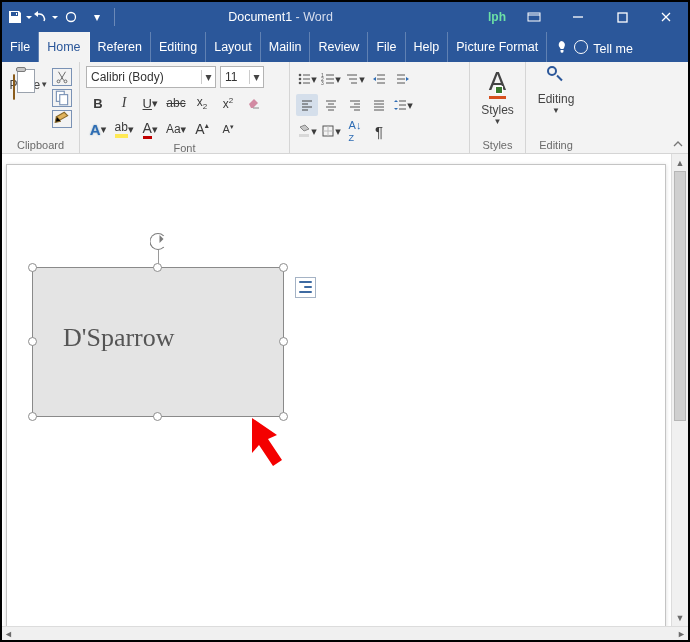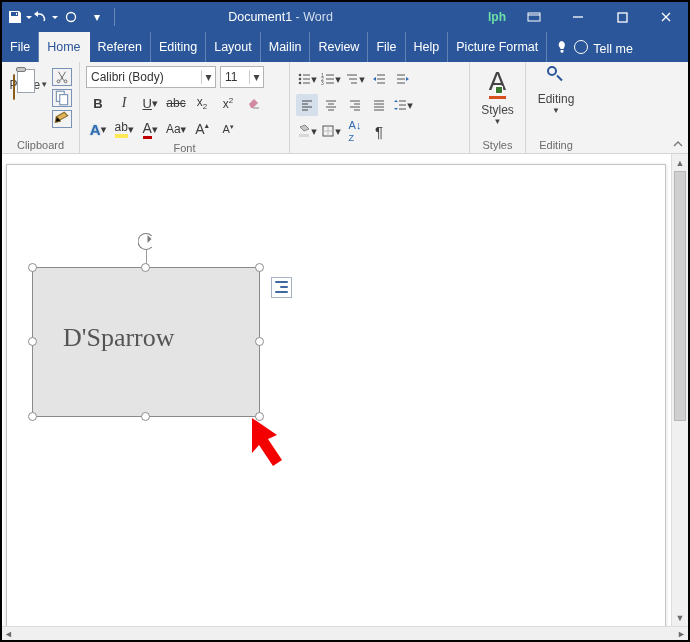--- a/index.html
+++ b/index.html
@@ -57,21 +57,21 @@
   .find-ico .h{position:absolute; width:7px;height:2px;background:#2b579a; transform:rotate(45deg); left:9px; top:11px;}
   
   .collapse{ position:absolute; right:4px; bottom:3px; cursor:pointer; color:#666;}
   
   .docarea{ position:absolute; left:0; top:152px; right:0; bottom:14px; overflow:hidden; }
   .vscroll{ position:absolute; right:0; top:0; bottom:0; width:17px; background:#f0f0f0; border-left:1px solid #dcdcdc;}
   .vscroll .arrow{height:17px; display:flex;align-items:center;justify-content:center; color:#6b6b6b; cursor:pointer; font-size:9px;}
   .vscroll .thumb{ position:absolute; top:17px; left:2px; right:2px; height:250px; background:#cfcfcf; border:1px solid #b6b6b6;}
   .page{ position:absolute; left:4px; top:10px; width:660px; height:670px; background:#fff; border:1px solid #c4c4c4; box-shadow:0 1px 4px rgba(0,0,0,.15);}
   
-  .selbox{ position:absolute; left:25px; top:102px; width:228px; height:150px; background:#e4e4e4; border:1px solid #8a8a8a; }
+  .selbox{ position:absolute; left:25px; top:102px; width:252px; height:150px; background:#e4e4e4; border:1px solid #8a8a8a; }
   .handle{ position:absolute; width:9px;height:9px; background:#fff; border:1px solid #8d8d8d; border-radius:50%;}
   .rot{ position:absolute; left:50%; top:-35px; width:17px;height:17px; transform:translateX(-50%); border:1.6px solid #7b7b7b; border-radius:50%; border-right-color:transparent;}
   .rot::after{content:""; position:absolute; right:-2px; top:1px; border:4px solid transparent; border-left-color:#7b7b7b;}
   .rot-line{position:absolute; left:50%; top:-18px; width:1px; height:18px; background:#9a9a9a;}
   .layouticon{ position:absolute; right:-33px; top:9px; width:21px;height:21px; background:#fff; border:1px solid #a5b3c5; cursor:pointer; display:flex; flex-direction:column; padding:3px; gap:3px;}
   .layouticon span{height:2px;background:#3e6aa1; border-radius:1px;}
   .layouticon span:nth-child(1){width:100%;}
   .layouticon span:nth-child(2){width:60%; align-self:flex-end;}
   .layouticon span:nth-child(3){width:100%;}
   .sig{ font-family:"Segoe Script","Brush Script MT",cursive; color:#555; font-size:26px; position:absolute; left:30px; top:55px; }

